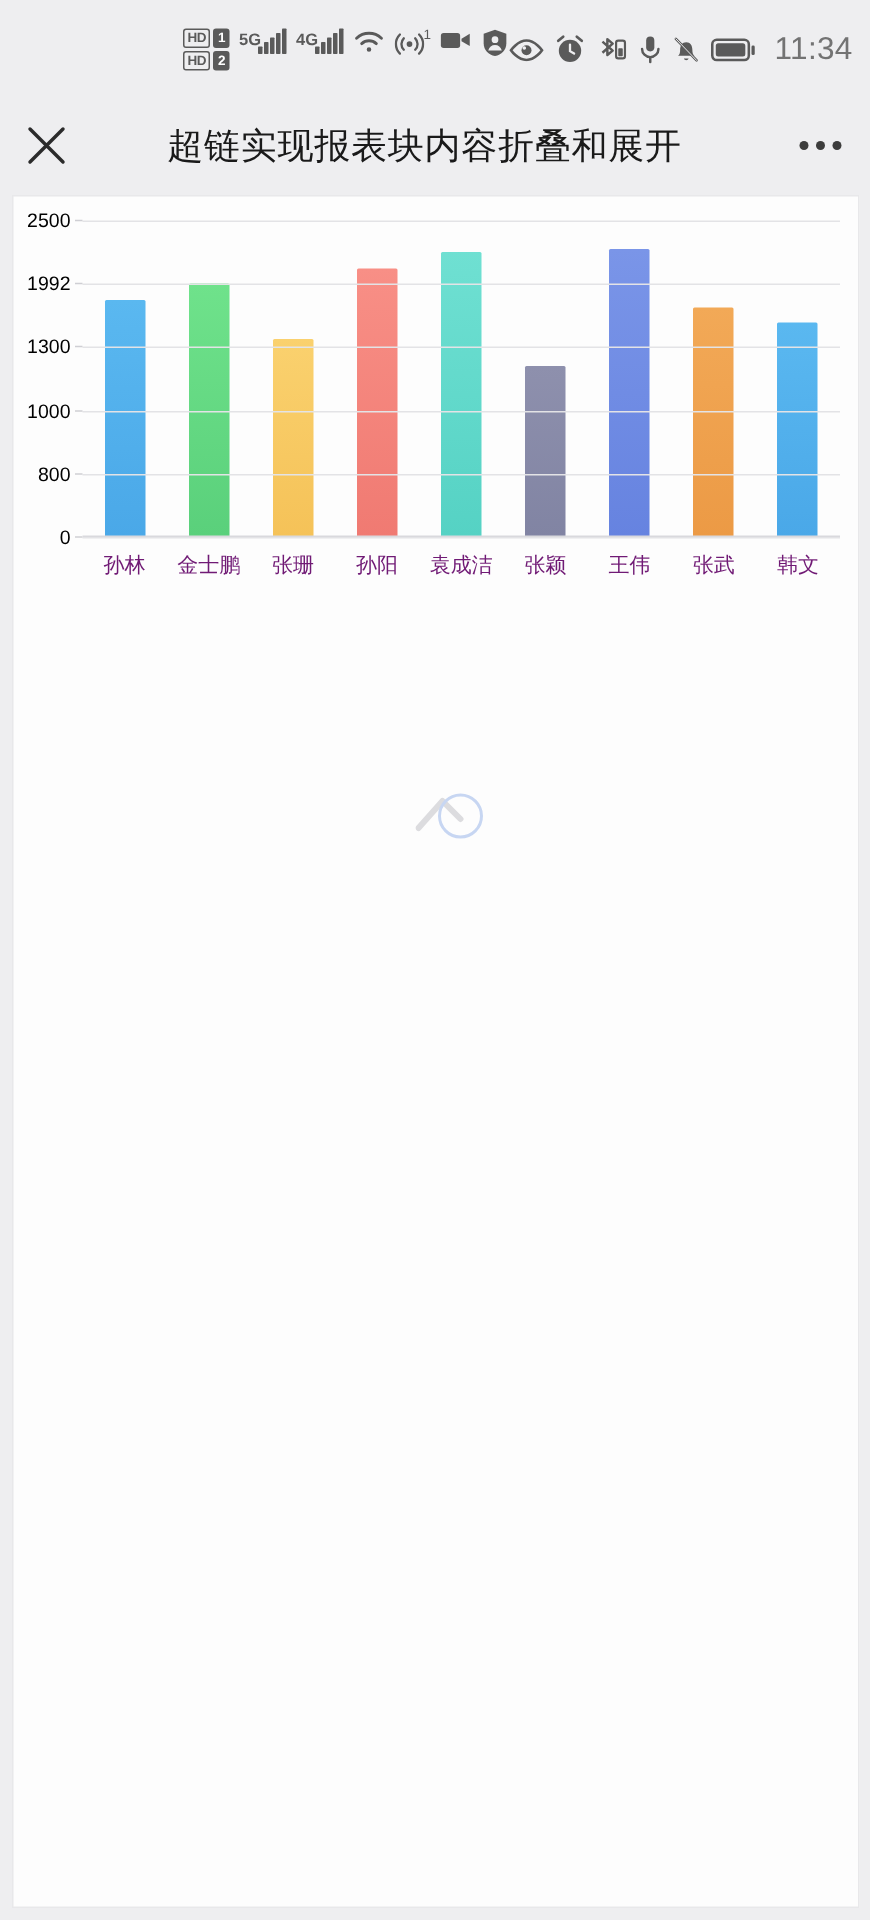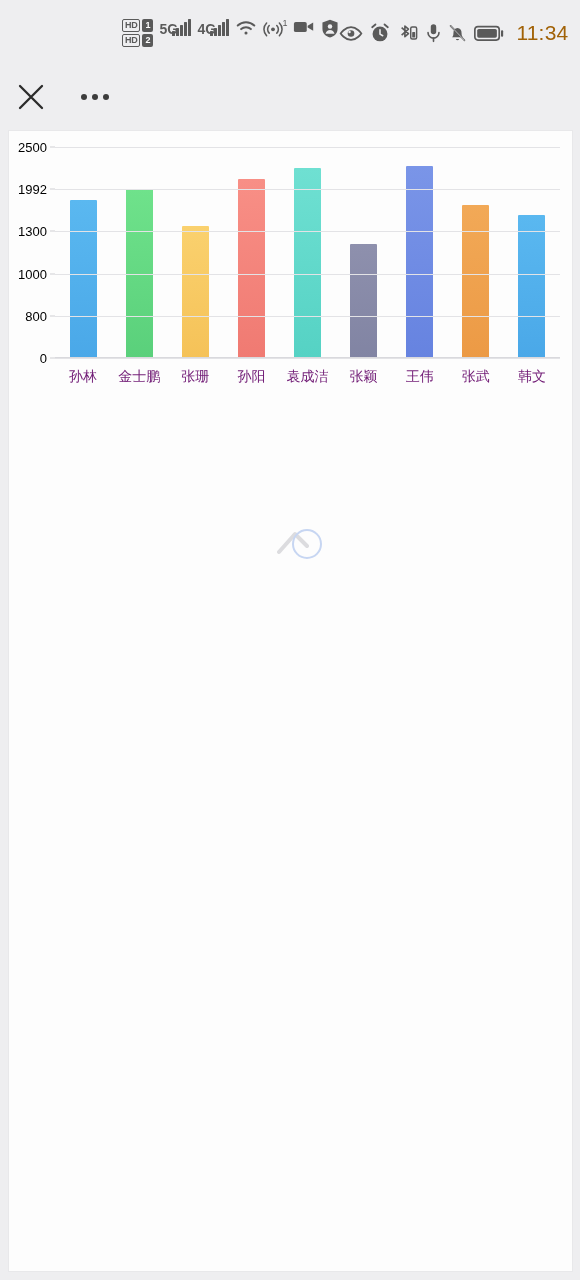--- a/index.html
+++ b/index.html
@@ -90,39 +90,39 @@
     display: flex;
     align-items: flex-end;
     gap: 1px;
     position: relative;
     padding-left: 13px;
   }
   .gen-label {
     position: absolute;
     left: 0;
     top: 2px;
-    font-size: 14px;
+    font-size: 11px;
     color: #5a5a5a;
     font-weight: 600;
     font-family: "Liberation Sans", sans-serif;
   }
   .bar {
     width: 3px;
     background: #5a5a5a;
     border-radius: 0.5px;
   }
   .b1 { height: 5px; }
   .b2 { height: 8px; }
   .b3 { height: 11px; }
   .b4 { height: 14px; }
   .b5 { height: 17px; }
   .icon-sb { display: inline-flex; align-items: center; }
   .clock-text {
     font-size: 21px;
-    color: #a16207;
+    color: #737373;
     margin-left: 5px;
     font-family: "Liberation Sans", sans-serif;
     letter-spacing: 0.2px;
   }
 
   
   .titlebar {
     position: absolute;
     left: 0; top: 66px;
     width: 580px;
@@ -393,20 +393,21 @@
       </div>
     </div>
   </div>
 
   <div class="titlebar">
     <div class="close-btn">
       <svg width="30" height="30" viewBox="0 0 30 30">
         <path d="M4 4 L26 26 M26 4 L4 26" stroke="#2b2b2b" stroke-width="2.3" stroke-linecap="round" fill="none"></path>
       </svg>
     </div>
+    <div class="title-text">超链实现报表块内容折叠和展开</div>
     <div class="more-btn">
       <span class="dot"></span>
       <span class="dot"></span>
       <span class="dot"></span>
     </div>
   </div>
 
   <div class="content-card">
 
     <div class="chart">

